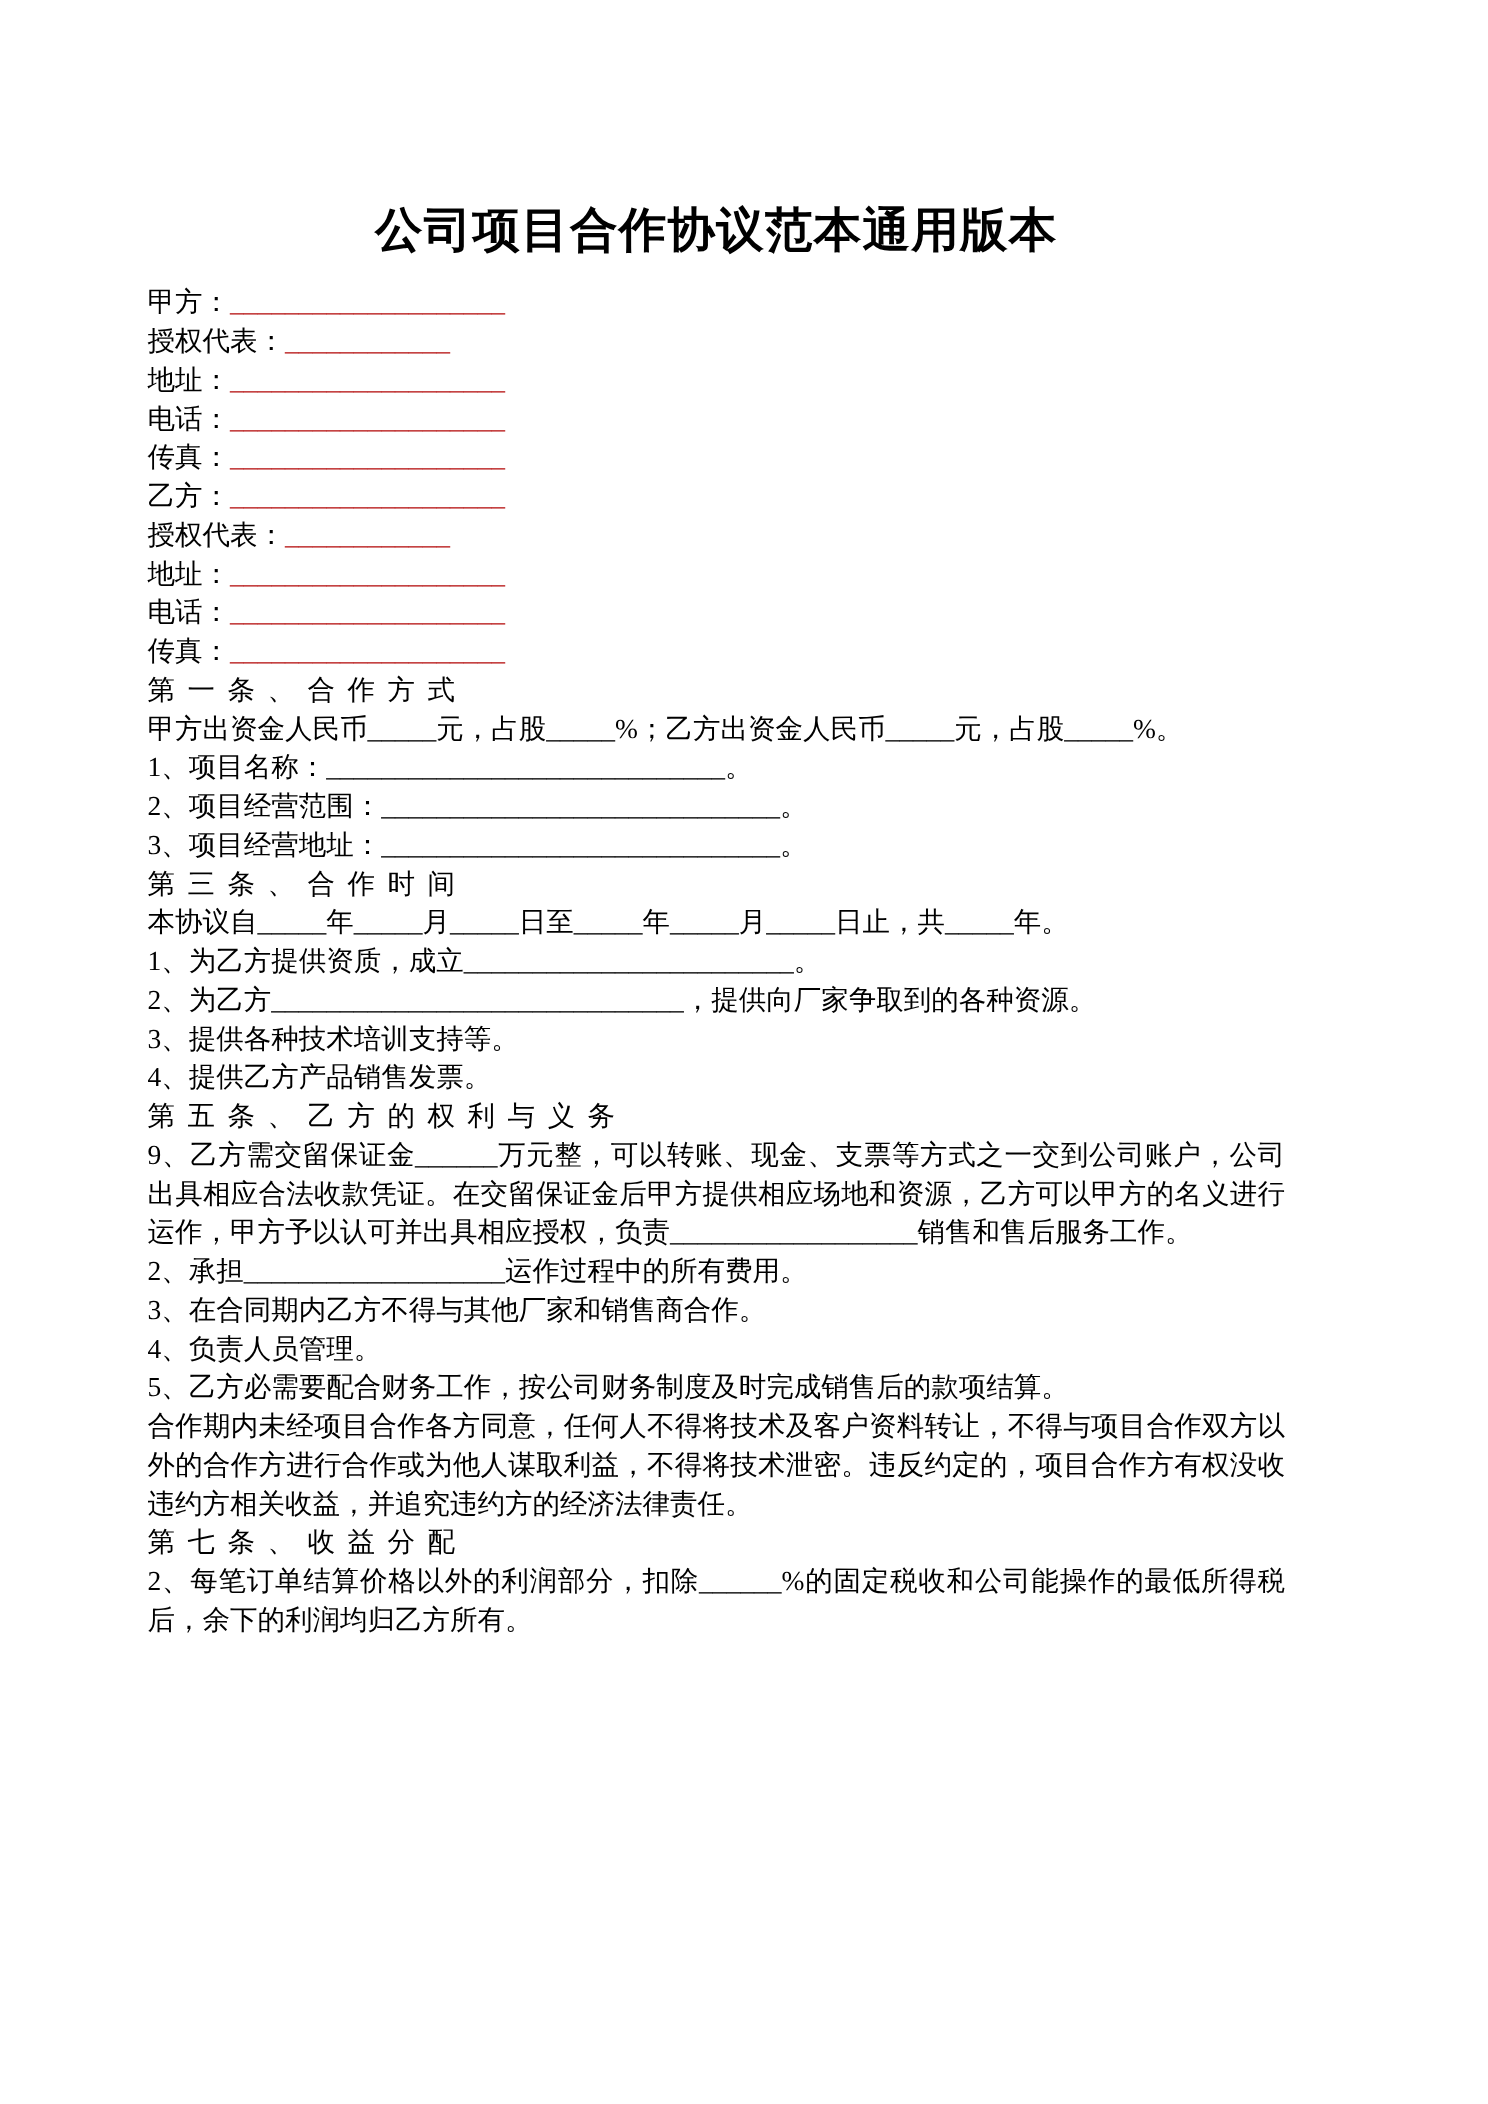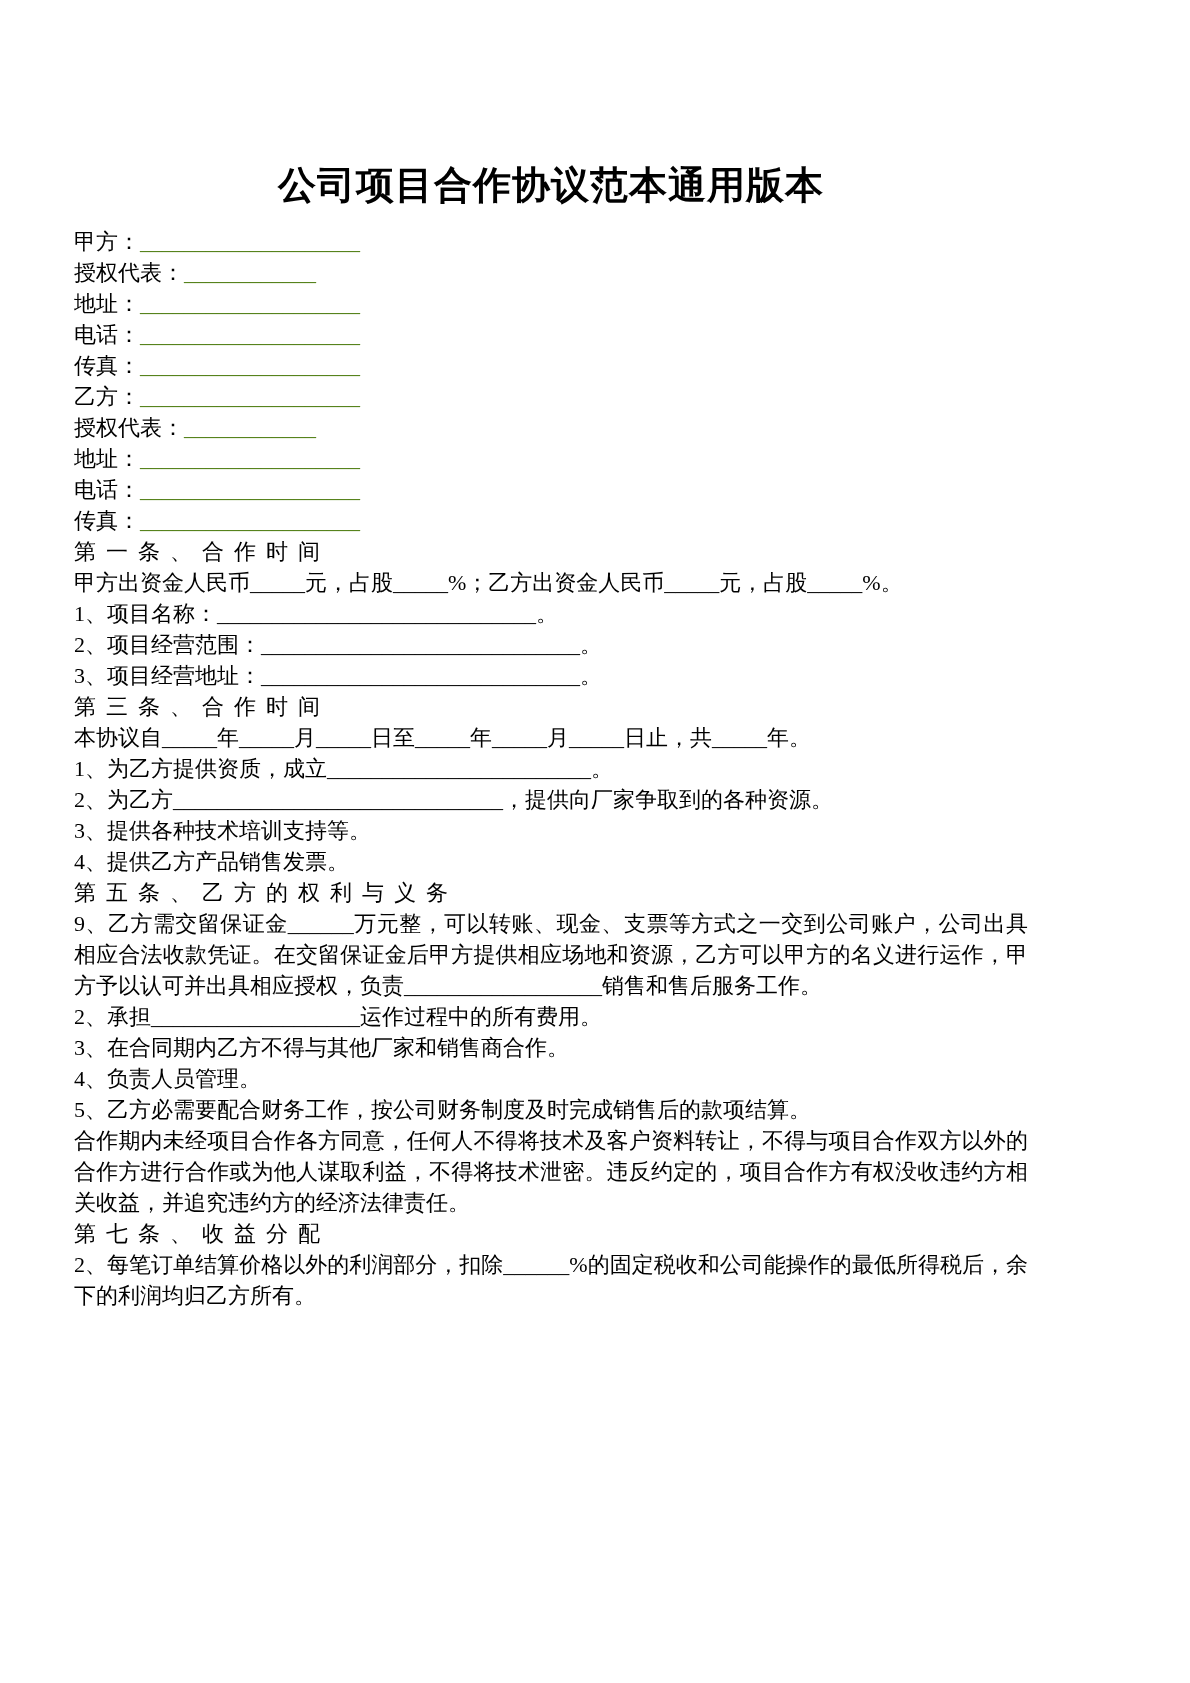--- a/index.html
+++ b/index.html
@@ -10,21 +10,21 @@
   body {
     width: 1190px;
     height: 1683px;
     font-family: "Liberation Serif", "DejaVu Serif", serif;
     color: #000;
   }
   .page {
     box-sizing: border-box;
     width: 1190px;
     height: 1604px;
-    padding: 162px 162px 0 74px;
+    padding: 162px 162px 0 118px;
     background: #ffffff;
     overflow: hidden;
   }
   .doc-title {
     font-size: 38px;
     line-height: 46px;
     font-weight: 700;
     text-align: center;
     letter-spacing: 1px;
     margin: 0 0 18px 0;
@@ -34,42 +34,42 @@
     font-size: 22px;
     line-height: 31px;
     text-align: justify;
     margin: 0;
   }
   .heading {
     letter-spacing: 10px;
     text-align: left;
   }
   .field-row .blank {
-    color: #4d7c0f;
+    color: #b91c1c;
   }
 </style>
 </head>
 <body>
 
 <div class="page">
 
   <h1 class="doc-title">公司项目合作协议范本通用版本</h1>
 
   <div class="line field-row"><span>甲方：</span><span class="blank">____________________</span></div>
   <div class="line field-row"><span>授权代表：</span><span class="blank">____________</span></div>
   <div class="line field-row"><span>地址：</span><span class="blank">____________________</span></div>
   <div class="line field-row"><span>电话：</span><span class="blank">____________________</span></div>
   <div class="line field-row"><span>传真：</span><span class="blank">____________________</span></div>
   <div class="line field-row"><span>乙方：</span><span class="blank">____________________</span></div>
   <div class="line field-row"><span>授权代表：</span><span class="blank">____________</span></div>
   <div class="line field-row"><span>地址：</span><span class="blank">____________________</span></div>
   <div class="line field-row"><span>电话：</span><span class="blank">____________________</span></div>
   <div class="line field-row"><span>传真：</span><span class="blank">____________________</span></div>
 
-  <p class="line heading">第一条、合作时间</p>
+  <p class="line heading">第一条、合作方式</p>
   <p class="line">甲方出资金人民币_____元，占股_____%；乙方出资金人民币_____元，占股_____%。</p>
   <p class="line">1、项目名称：_____________________________。</p>
   <p class="line">2、项目经营范围：_____________________________。</p>
   <p class="line">3、项目经营地址：_____________________________。</p>
   <p class="line heading">第三条、合作时间</p>
   <p class="line">本协议自_____年_____月_____日至_____年_____月_____日止，共_____年。</p>
   <p class="line">1、为乙方提供资质，成立________________________。</p>
   <p class="line">2、为乙方______________________________，提供向厂家争取到的各种资源。</p>
   <p class="line">3、提供各种技术培训支持等。</p>
   <p class="line">4、提供乙方产品销售发票。</p>

